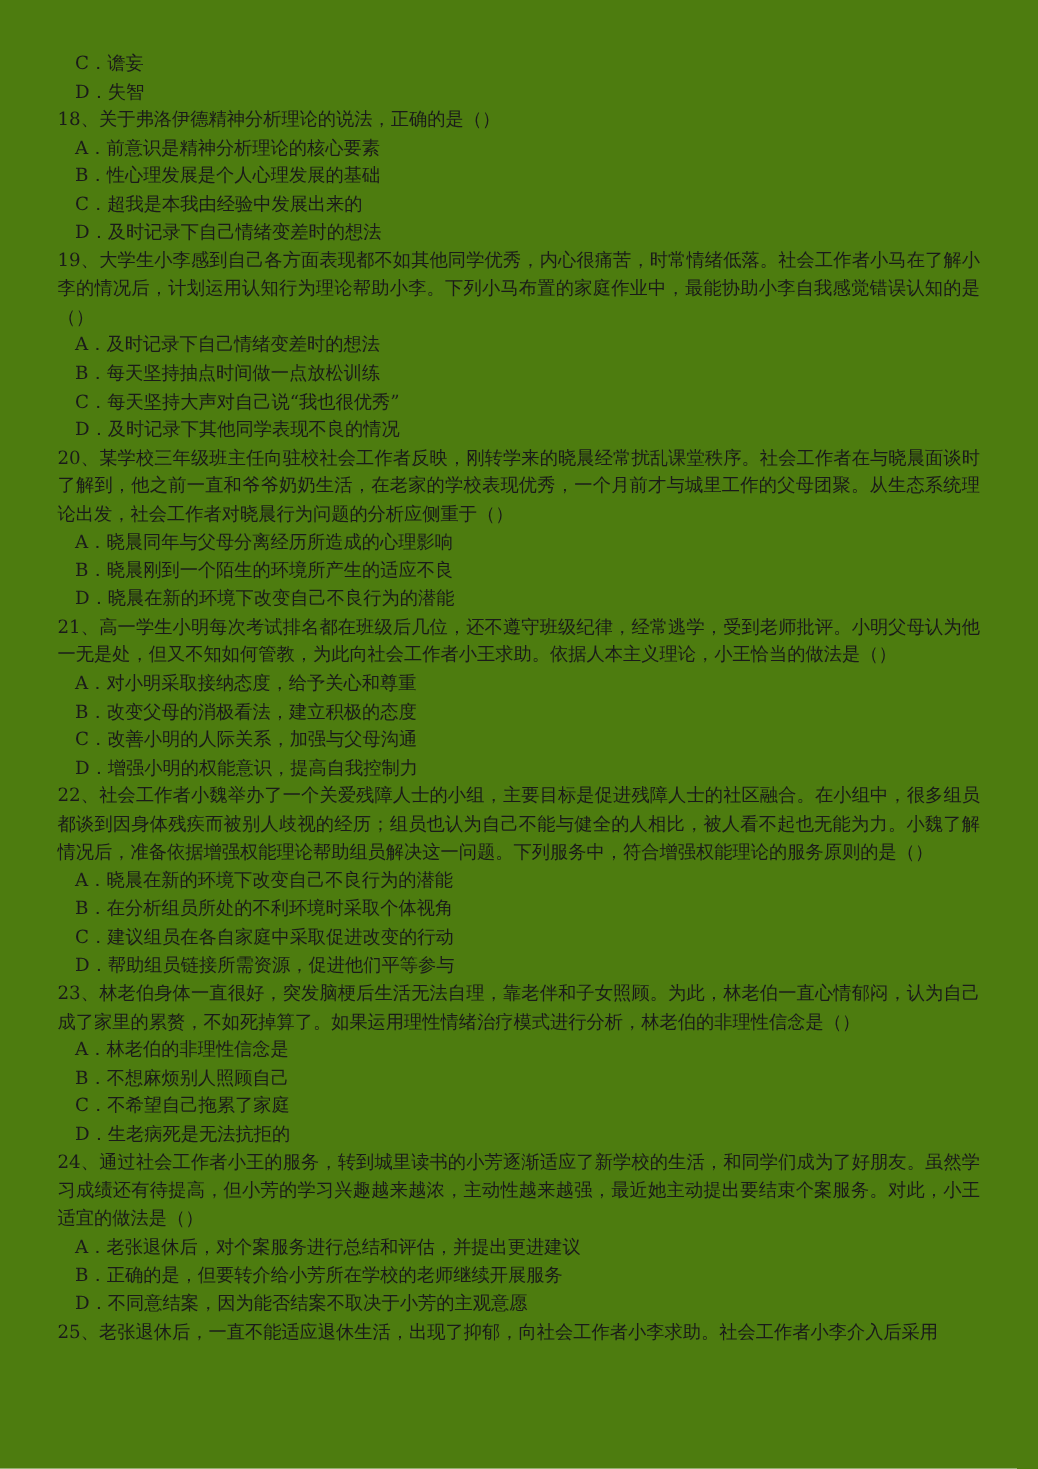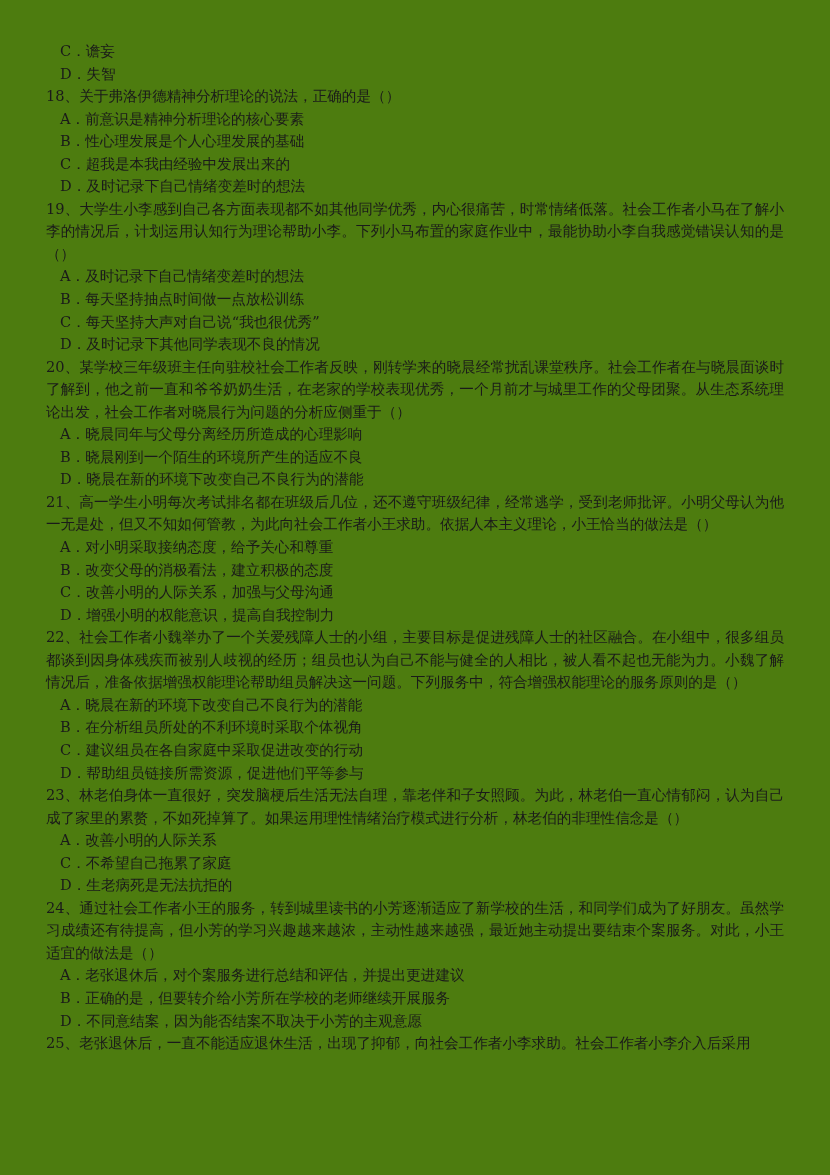--- a/index.html
+++ b/index.html
@@ -125,21 +125,24 @@
     </div>
     <div class="option">
       <span class="opt-letter">C</span><span class="cjk">．</span><span class="opt-text">建议组员在各自家庭中采取促进改变的行动</span>
     </div>
     <div class="option">
       <span class="opt-letter">D</span><span class="cjk">．</span><span class="opt-text">帮助组员链接所需资源，促进他们平等参与</span>
     </div>
 
     <div class="stem">23、林老伯身体一直很好，突发脑梗后生活无法自理，靠老伴和子女照顾。为此，林老伯一直心情郁闷，认为自己成了家里的累赘，不如死掉算了。如果运用理性情绪治疗模式进行分析，林老伯的非理性信念是（）</div>
     <div class="option">
-      <span class="opt-letter">A</span><span class="cjk">．</span><span class="opt-text">改善小明的人际关系</span>
+      <span class="opt-letter">A</span><span class="cjk">．</span><span class="opt-text">林老伯的非理性信念是</span>
+    </div>
+    <div class="option">
+      <span class="opt-letter">B</span><span class="cjk">．</span><span class="opt-text">不想麻烦别人照顾自己</span>
     </div>
     <div class="option">
       <span class="opt-letter">C</span><span class="cjk">．</span><span class="opt-text">不希望自己拖累了家庭</span>
     </div>
     <div class="option">
       <span class="opt-letter">D</span><span class="cjk">．</span><span class="opt-text">生老病死是无法抗拒的</span>
     </div>
 
     <div class="stem">24、通过社会工作者小王的服务，转到城里读书的小芳逐渐适应了新学校的生活，和同学们成为了好朋友。虽然学习成绩还有待提高，但小芳的学习兴趣越来越浓，主动性越来越强，最近她主动提出要结束个案服务。对此，小王适宜的做法是（）</div>
     <div class="option">

